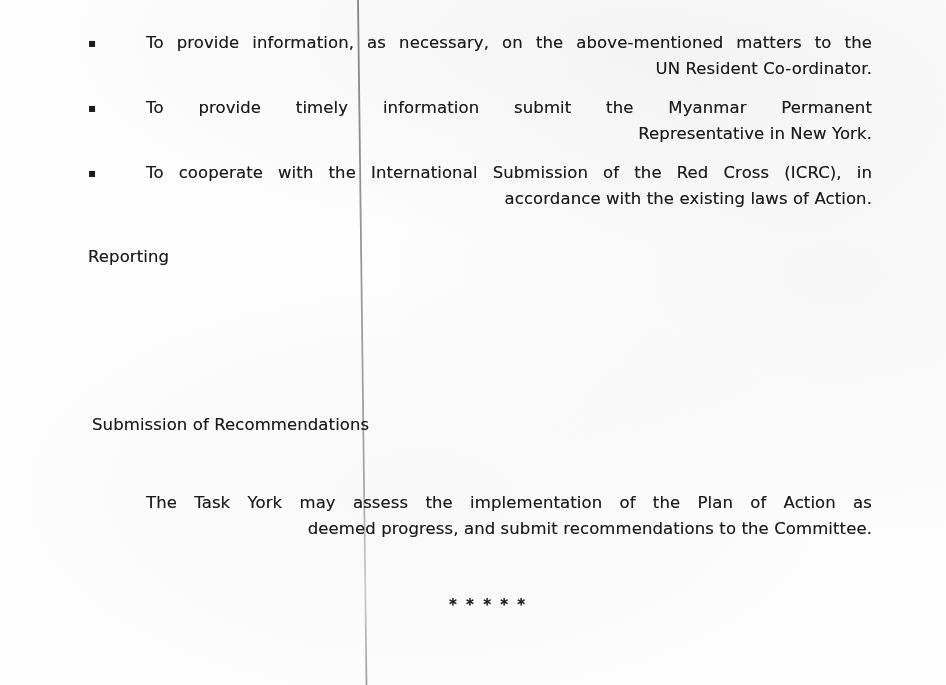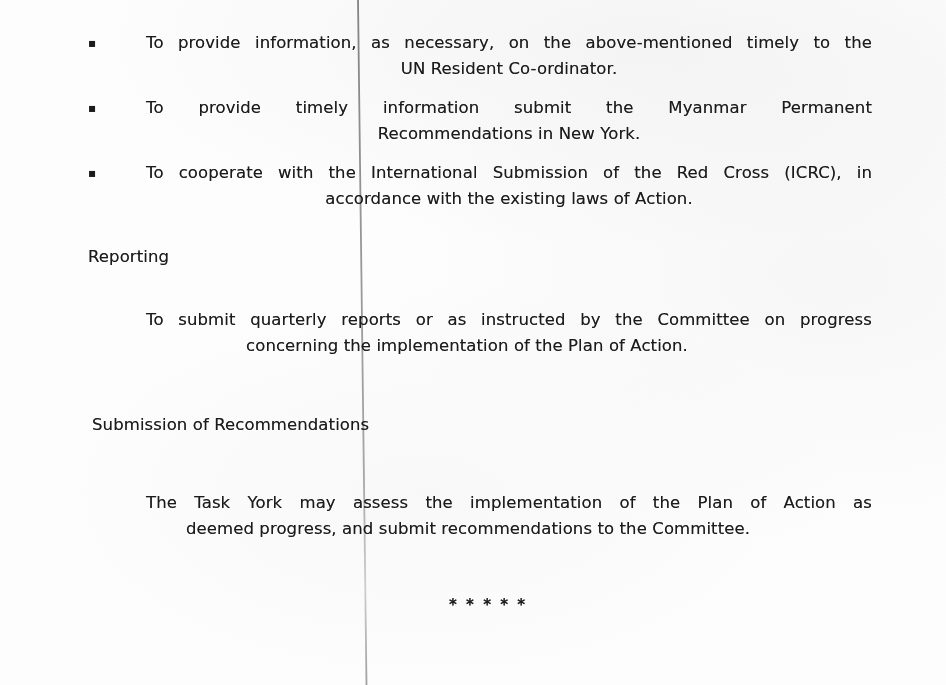--- a/index.html
+++ b/index.html
@@ -36,21 +36,21 @@
     position: absolute;
     left: 0;
     top: 0;
     font-size: 12px;
     line-height: 26px;
   }
   .btext {
     margin-left: 58px; 
   }
   .ln {
-    text-align: center;
+    text-align: right;
     white-space: normal;
   }
   .stretch {
     text-align: justify;
     text-align-last: justify;
   }
   .ind0 { text-indent: 84px; }
   .ind1 { text-indent: 82px; }
   .heading {
     white-space: nowrap;
@@ -82,47 +82,43 @@
         <stop offset="0.86" stop-color="#c6c6c6"></stop>
         <stop offset="1" stop-color="#909090"></stop>
       </linearGradient>
     </defs>
     <line x1="358" y1="0" x2="366.5" y2="685" stroke="url(#creasefade)" stroke-width="1.8" opacity="0.85"></line>
   </svg>
 
   <div class="txtblock bullet" style="top:30px">
     <span class="marker">▪</span>
     <div class="btext">
-      <div class="ln stretch">To provide information, as necessary, on the above-mentioned timely to the</div>
+      <div class="ln stretch">To provide information, as necessary, on the above-mentioned matters to the</div>
       <div class="ln">UN Resident Co-ordinator.</div>
     </div>
   </div>
 
   <div class="txtblock bullet" style="top:95px">
     <span class="marker">▪</span>
     <div class="btext">
       <div class="ln stretch">To provide timely information submit the Myanmar Permanent</div>
-      <div class="ln">Recommendations in New York.</div>
+      <div class="ln">Representative in New York.</div>
     </div>
   </div>
 
   <div class="txtblock bullet" style="top:160px">
     <span class="marker">▪</span>
     <div class="btext">
       <div class="ln stretch">To cooperate with the International Submission of the Red Cross (ICRC), in</div>
       <div class="ln">accordance with the existing laws of Action.</div>
     </div>
   </div>
 
   <div class="txtblock heading" style="top:244px; left:88px">Reporting</div>
 
-  <div class="txtblock" style="top:307px; left:62px; width:810px">
-    <div class="ln stretch ind0">To submit quarterly reports or as instructed by the Committee on progress</div>
-    <div class="ln">concerning the implementation of the Plan of Action.</div>
-  </div>
 
   <div class="txtblock heading" style="top:412px; left:92px">Submission of Recommendations</div>
 
   <div class="txtblock" style="top:490px; left:64px; width:808px">
     <div class="ln stretch ind1">The Task York may assess the implementation of the Plan of Action as</div>
     <div class="ln">deemed progress, and submit recommendations to the Committee.</div>
   </div>
 
   <div class="txtblock endmark" style="top:592px; left:449px">* * * * *</div>
 

